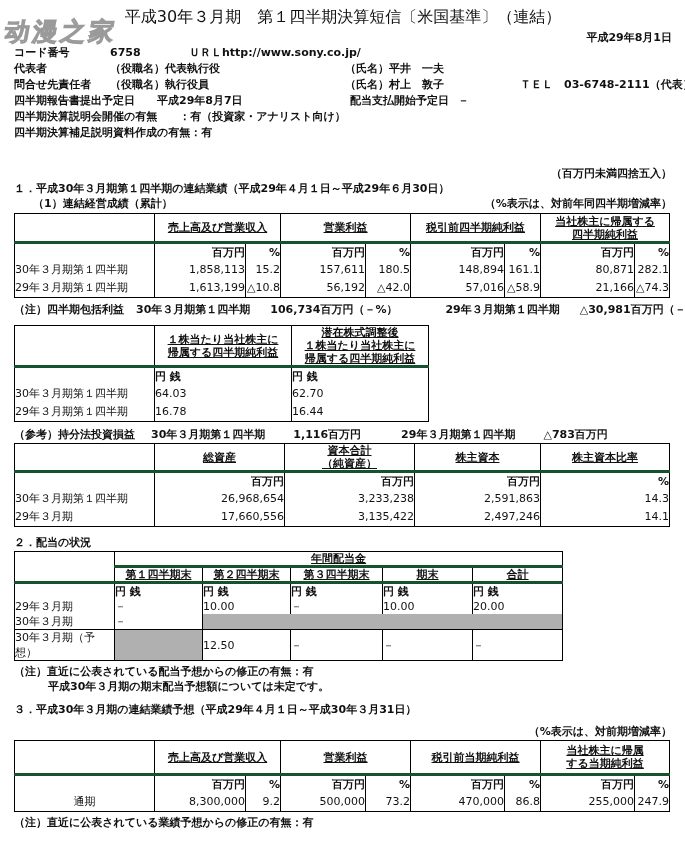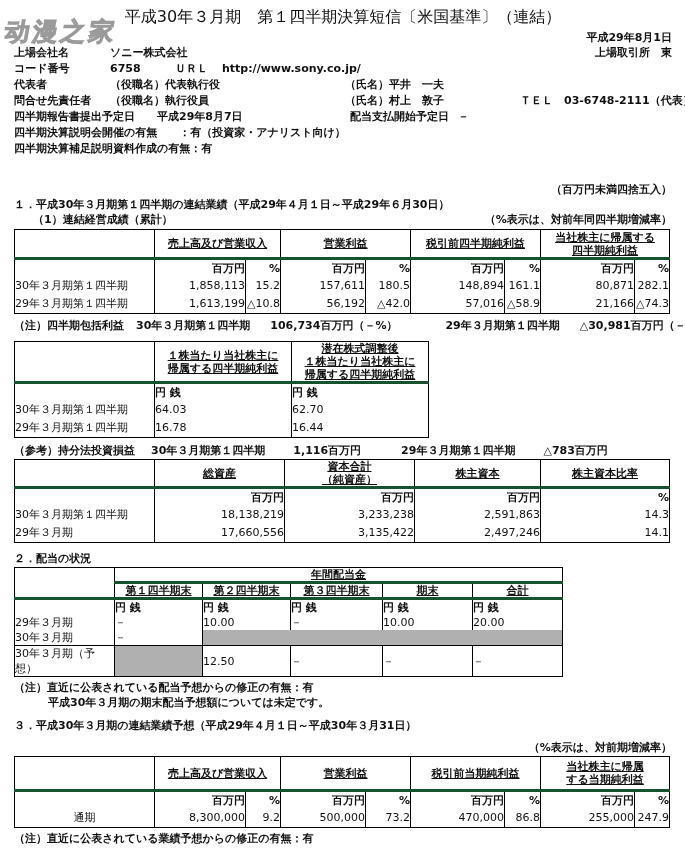--- a/index.html
+++ b/index.html
@@ -15,21 +15,21 @@
     letter-spacing:3px; color:#f4f4f4; -webkit-text-stroke:1px #9a9a9a;
     transform:skewX(-10deg); z-index:1; white-space:nowrap;
   }
   .title { margin-top:2px; text-align:center; font-size:16px; font-weight:normal; line-height:22px; }
   .r { text-align:right; }
   .line { line-height:15px; height:15px; }
   .row { display:flex; line-height:16px; height:16px; font-weight:bold; white-space:nowrap; }
   .b { font-weight:bold; }
   .c1  { width:96px;  flex-shrink:0; }
   .w65 { width:65px;  flex-shrink:0; }
-  .w47 { width:47px;  flex-shrink:0; }
+  .w47 { width:47px;  flex-shrink:0;text-align:right; }
   .w235{ width:235px; flex-shrink:0; }
   .w175{ width:175px; flex-shrink:0; }
   .w143{ width:143px; flex-shrink:0; }
   .w193{ width:193px; flex-shrink:0; }
   .w108{ width:108px; flex-shrink:0; }
   .sp { flex:1; }
   .sechead { font-weight:bold; line-height:14px; }
   .subrow { display:flex; justify-content:space-between; font-weight:bold; line-height:14px; }
   .ind { margin-left:19px; }
   .noteline { display:flex; line-height:13px; font-weight:bold; white-space:nowrap; }
@@ -64,26 +64,20 @@
 <body>
 
 <div class="page">
   <div class="watermark">动漫之家</div>
   <div class="inner">
 
     <div class="title">平成30年３月期　第１四半期決算短信〔米国基準〕（連結）</div>
     <div class="line r b mt2">平成29年8月1日</div>
 
     <div class="row">
-      <span class="c1">上場会社名</span>
-      <span>ソニー株式会社</span>
-      <span class="sp"></span>
-      <span>上場取引所　東</span>
-    </div>
-    <div class="row">
       <span class="c1">コード番号</span>
       <span class="w65">6758</span>
       <span class="w47">ＵＲＬ</span>
       <span>http://www.sony.co.jp/</span>
     </div>
     <div class="row">
       <span class="c1">代表者</span>
       <span class="w235">（役職名）代表執行役</span>
       <span>（氏名）平井　一夫</span>
     </div>
@@ -239,21 +233,21 @@
       </tr>
       <tr class="unit">
         <td></td>
         <td class="num">百万円</td>
         <td class="num">百万円</td>
         <td class="num">百万円</td>
         <td class="num">%</td>
       </tr>
       <tr class="data">
         <td class="lab">30年３月期第１四半期</td>
-        <td class="num">18,138,219</td>
+        <td class="num">26,968,654</td>
         <td class="num">3,233,238</td>
         <td class="num">2,591,863</td>
         <td class="num">14.3</td>
       </tr>
       <tr class="data">
         <td class="lab">29年３月期</td>
         <td class="num">17,660,556</td>
         <td class="num">3,135,422</td>
         <td class="num">2,497,246</td>
         <td class="num">14.1</td>

